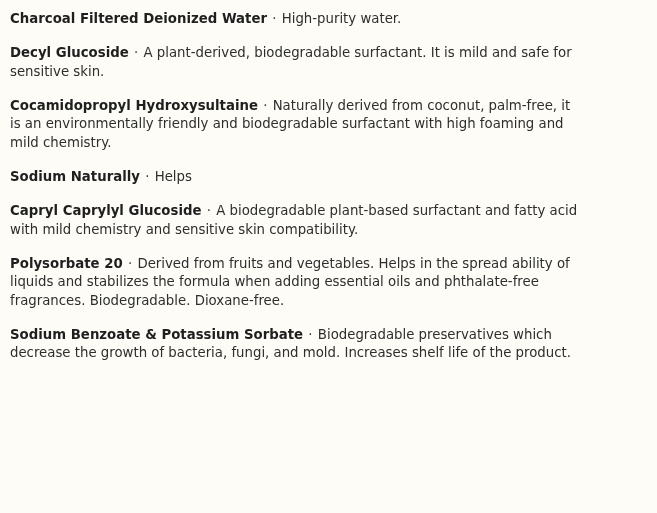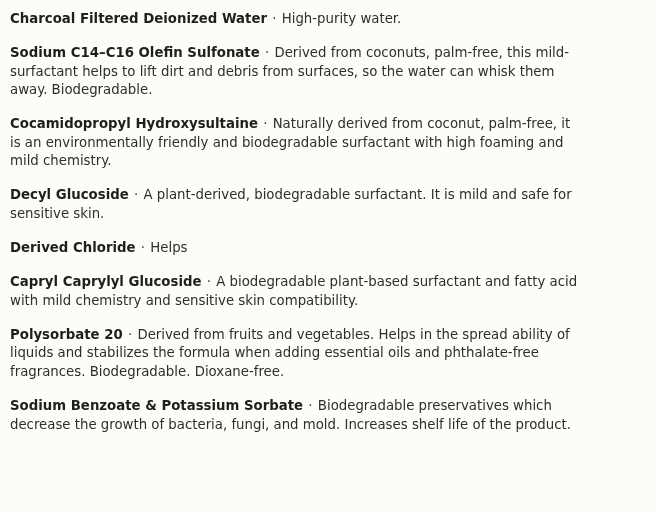--- a/index.html
+++ b/index.html
@@ -44,41 +44,36 @@
 <body>
 
 <div class="ingredients-list">
 
   <p class="ingredient">
     <span class="ing-name">Charcoal Filtered Deionized Water</span>
     <span class="ing-sep">·</span>
     <span class="ing-desc">High-purity water.</span>
   </p>
 
+
   <p class="ingredient">
-    <span class="ing-name">Sodium C14–C16 Olefin Sulfonate</span>
+    <span class="ing-name">Decyl Glucoside</span>
     <span class="ing-sep">·</span>
-    <span class="ing-desc">Derived from coconuts, palm-free, this mild-surfactant helps to lift dirt and debris from surfaces, so the water can whisk them away. Biodegradable.</span>
+    <span class="ing-desc">A plant-derived, biodegradable surfactant. It is mild and safe for sensitive skin.</span>
   </p>
 
   <p class="ingredient">
     <span class="ing-name">Cocamidopropyl Hydroxysultaine</span>
     <span class="ing-sep">·</span>
     <span class="ing-desc">Naturally derived from coconut, palm-free, it is an environmentally friendly and biodegradable surfactant with high foaming and mild chemistry.</span>
   </p>
 
-  <p class="ingredient">
-    <span class="ing-name">Decyl Glucoside</span>
-    <span class="ing-sep">·</span>
-    <span class="ing-desc">A plant-derived, biodegradable surfactant. It is mild and safe for sensitive skin.</span>
-  </p>
-
 
   <p class="ingredient">
-    <span class="ing-name">Derived Chloride</span>
+    <span class="ing-name">Sodium Naturally</span>
     <span class="ing-sep">·</span>
     <span class="ing-desc">Helps</span>
   </p>
 
   <p class="ingredient">
     <span class="ing-name">Capryl Caprylyl Glucoside</span>
     <span class="ing-sep">·</span>
     <span class="ing-desc">A biodegradable plant-based surfactant and fatty acid with mild chemistry and sensitive skin compatibility.</span>
   </p>
 

